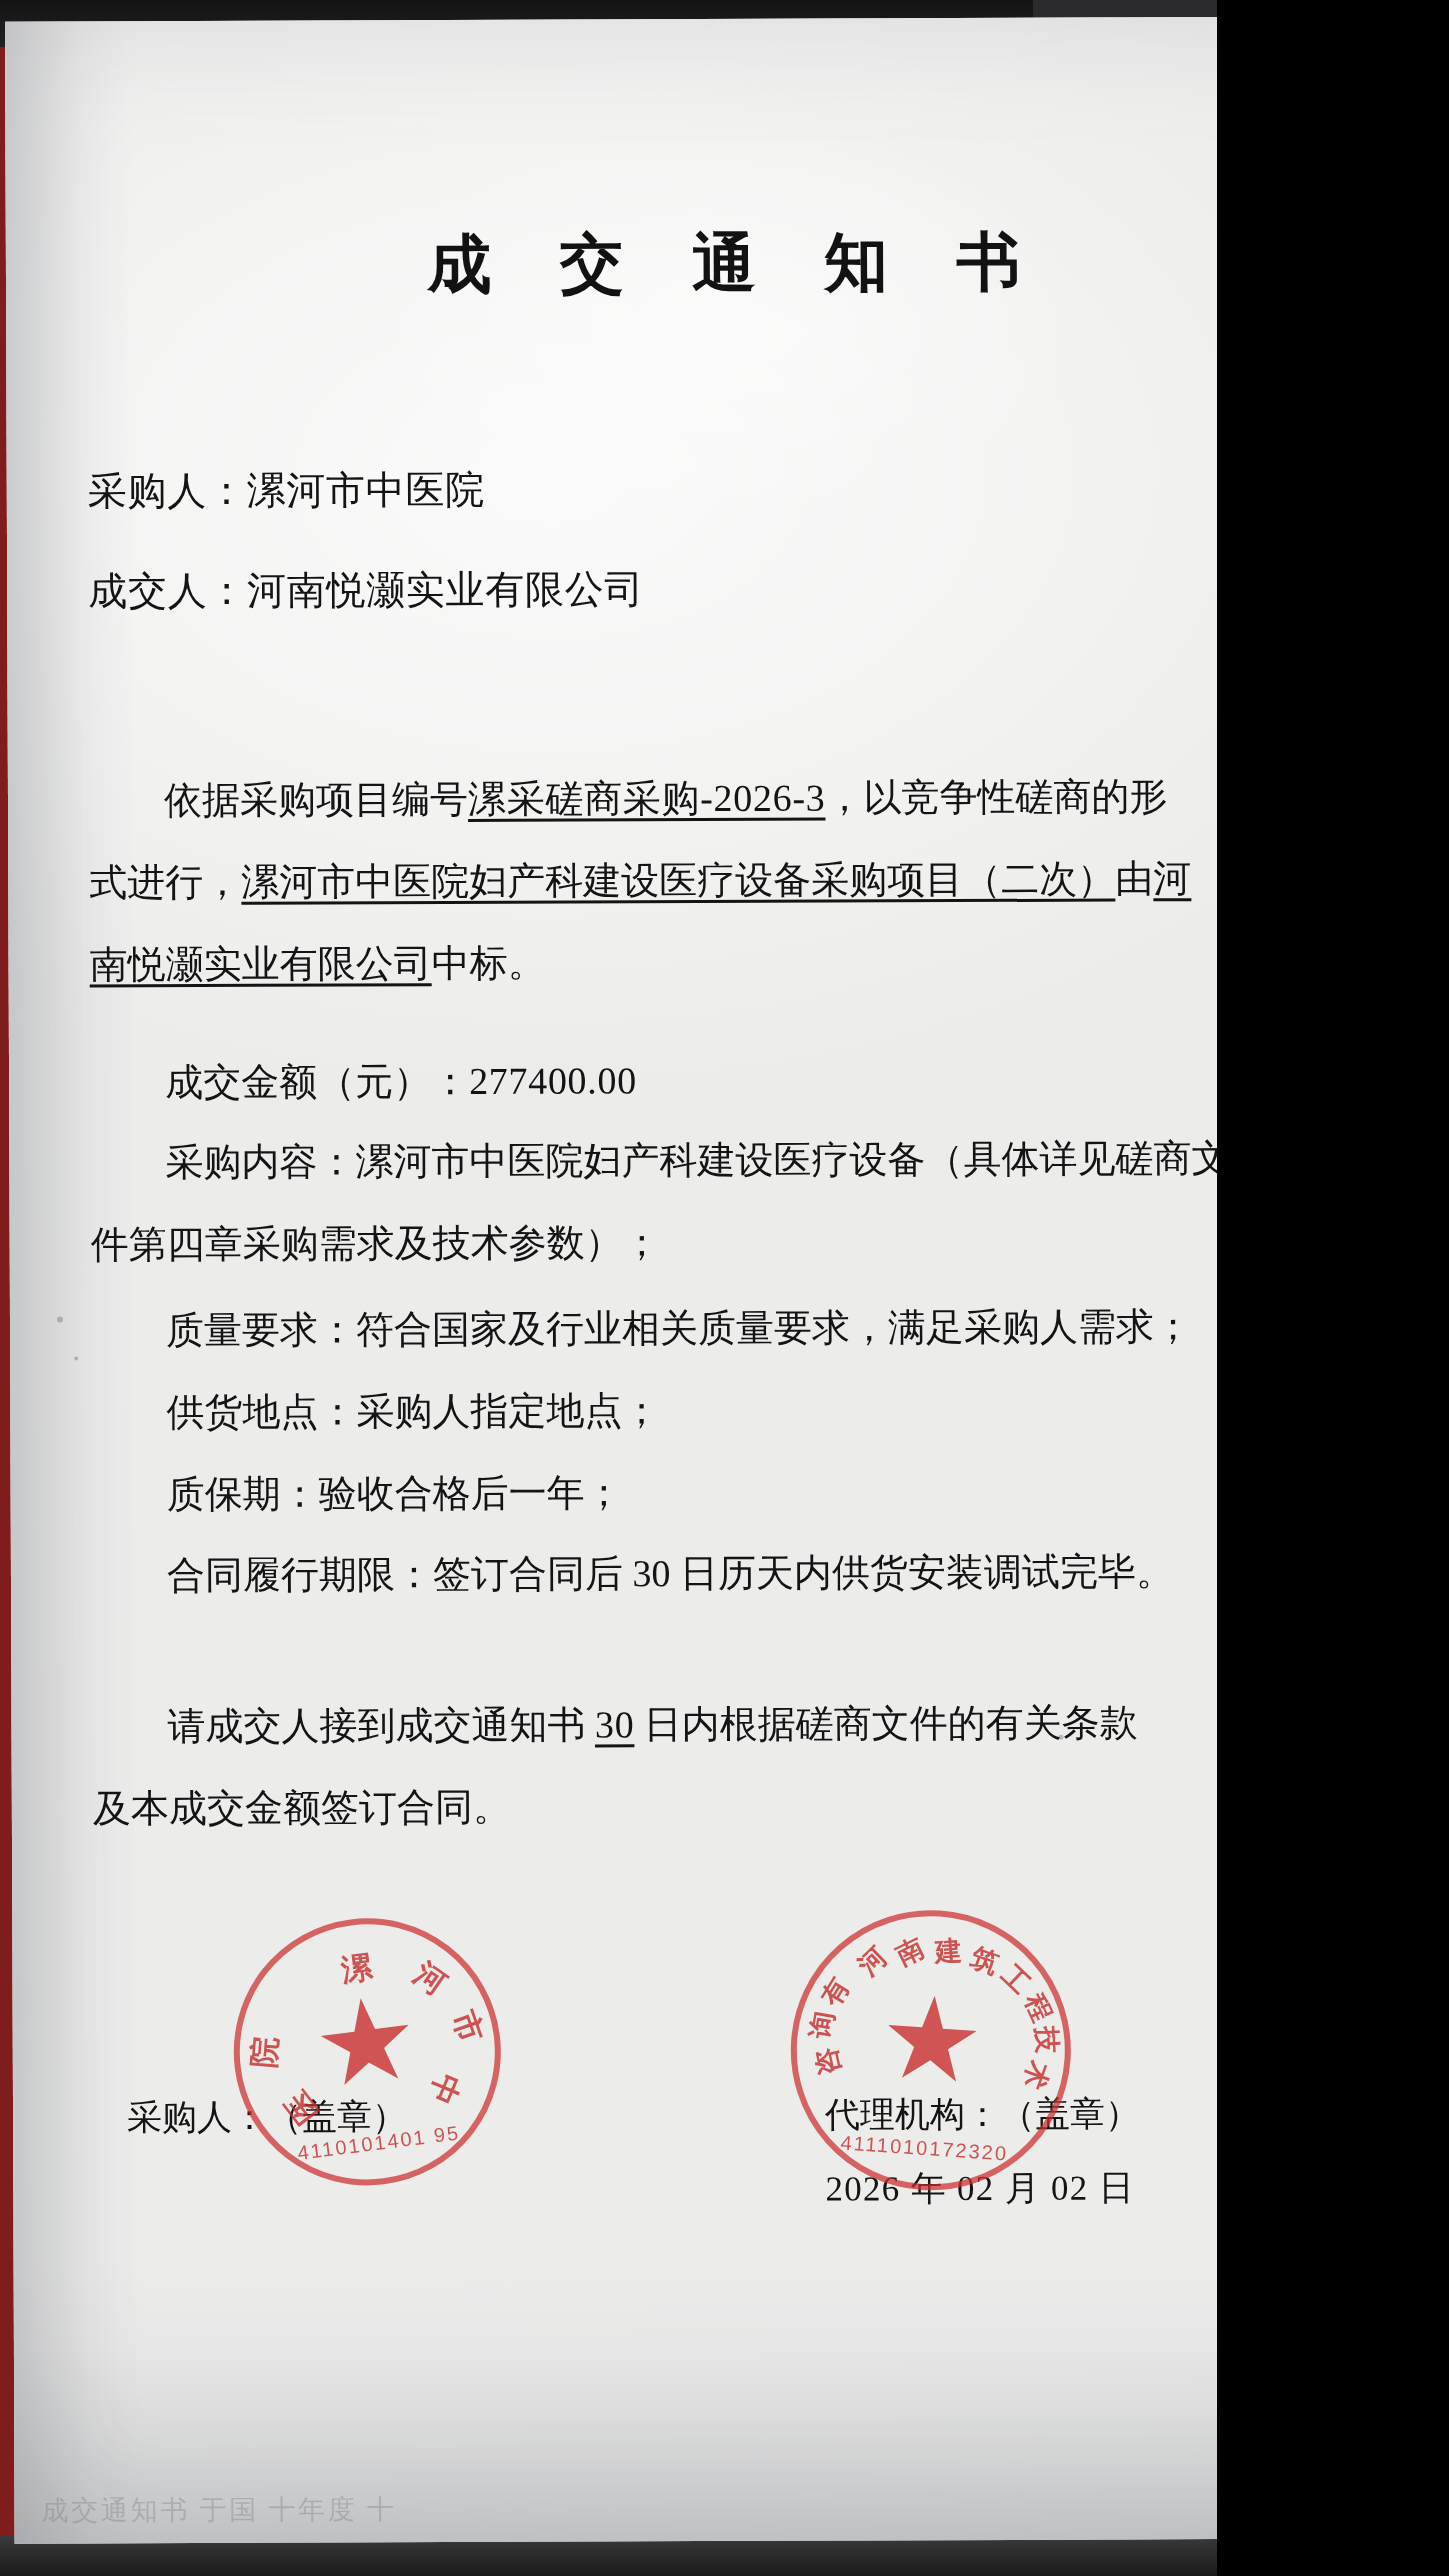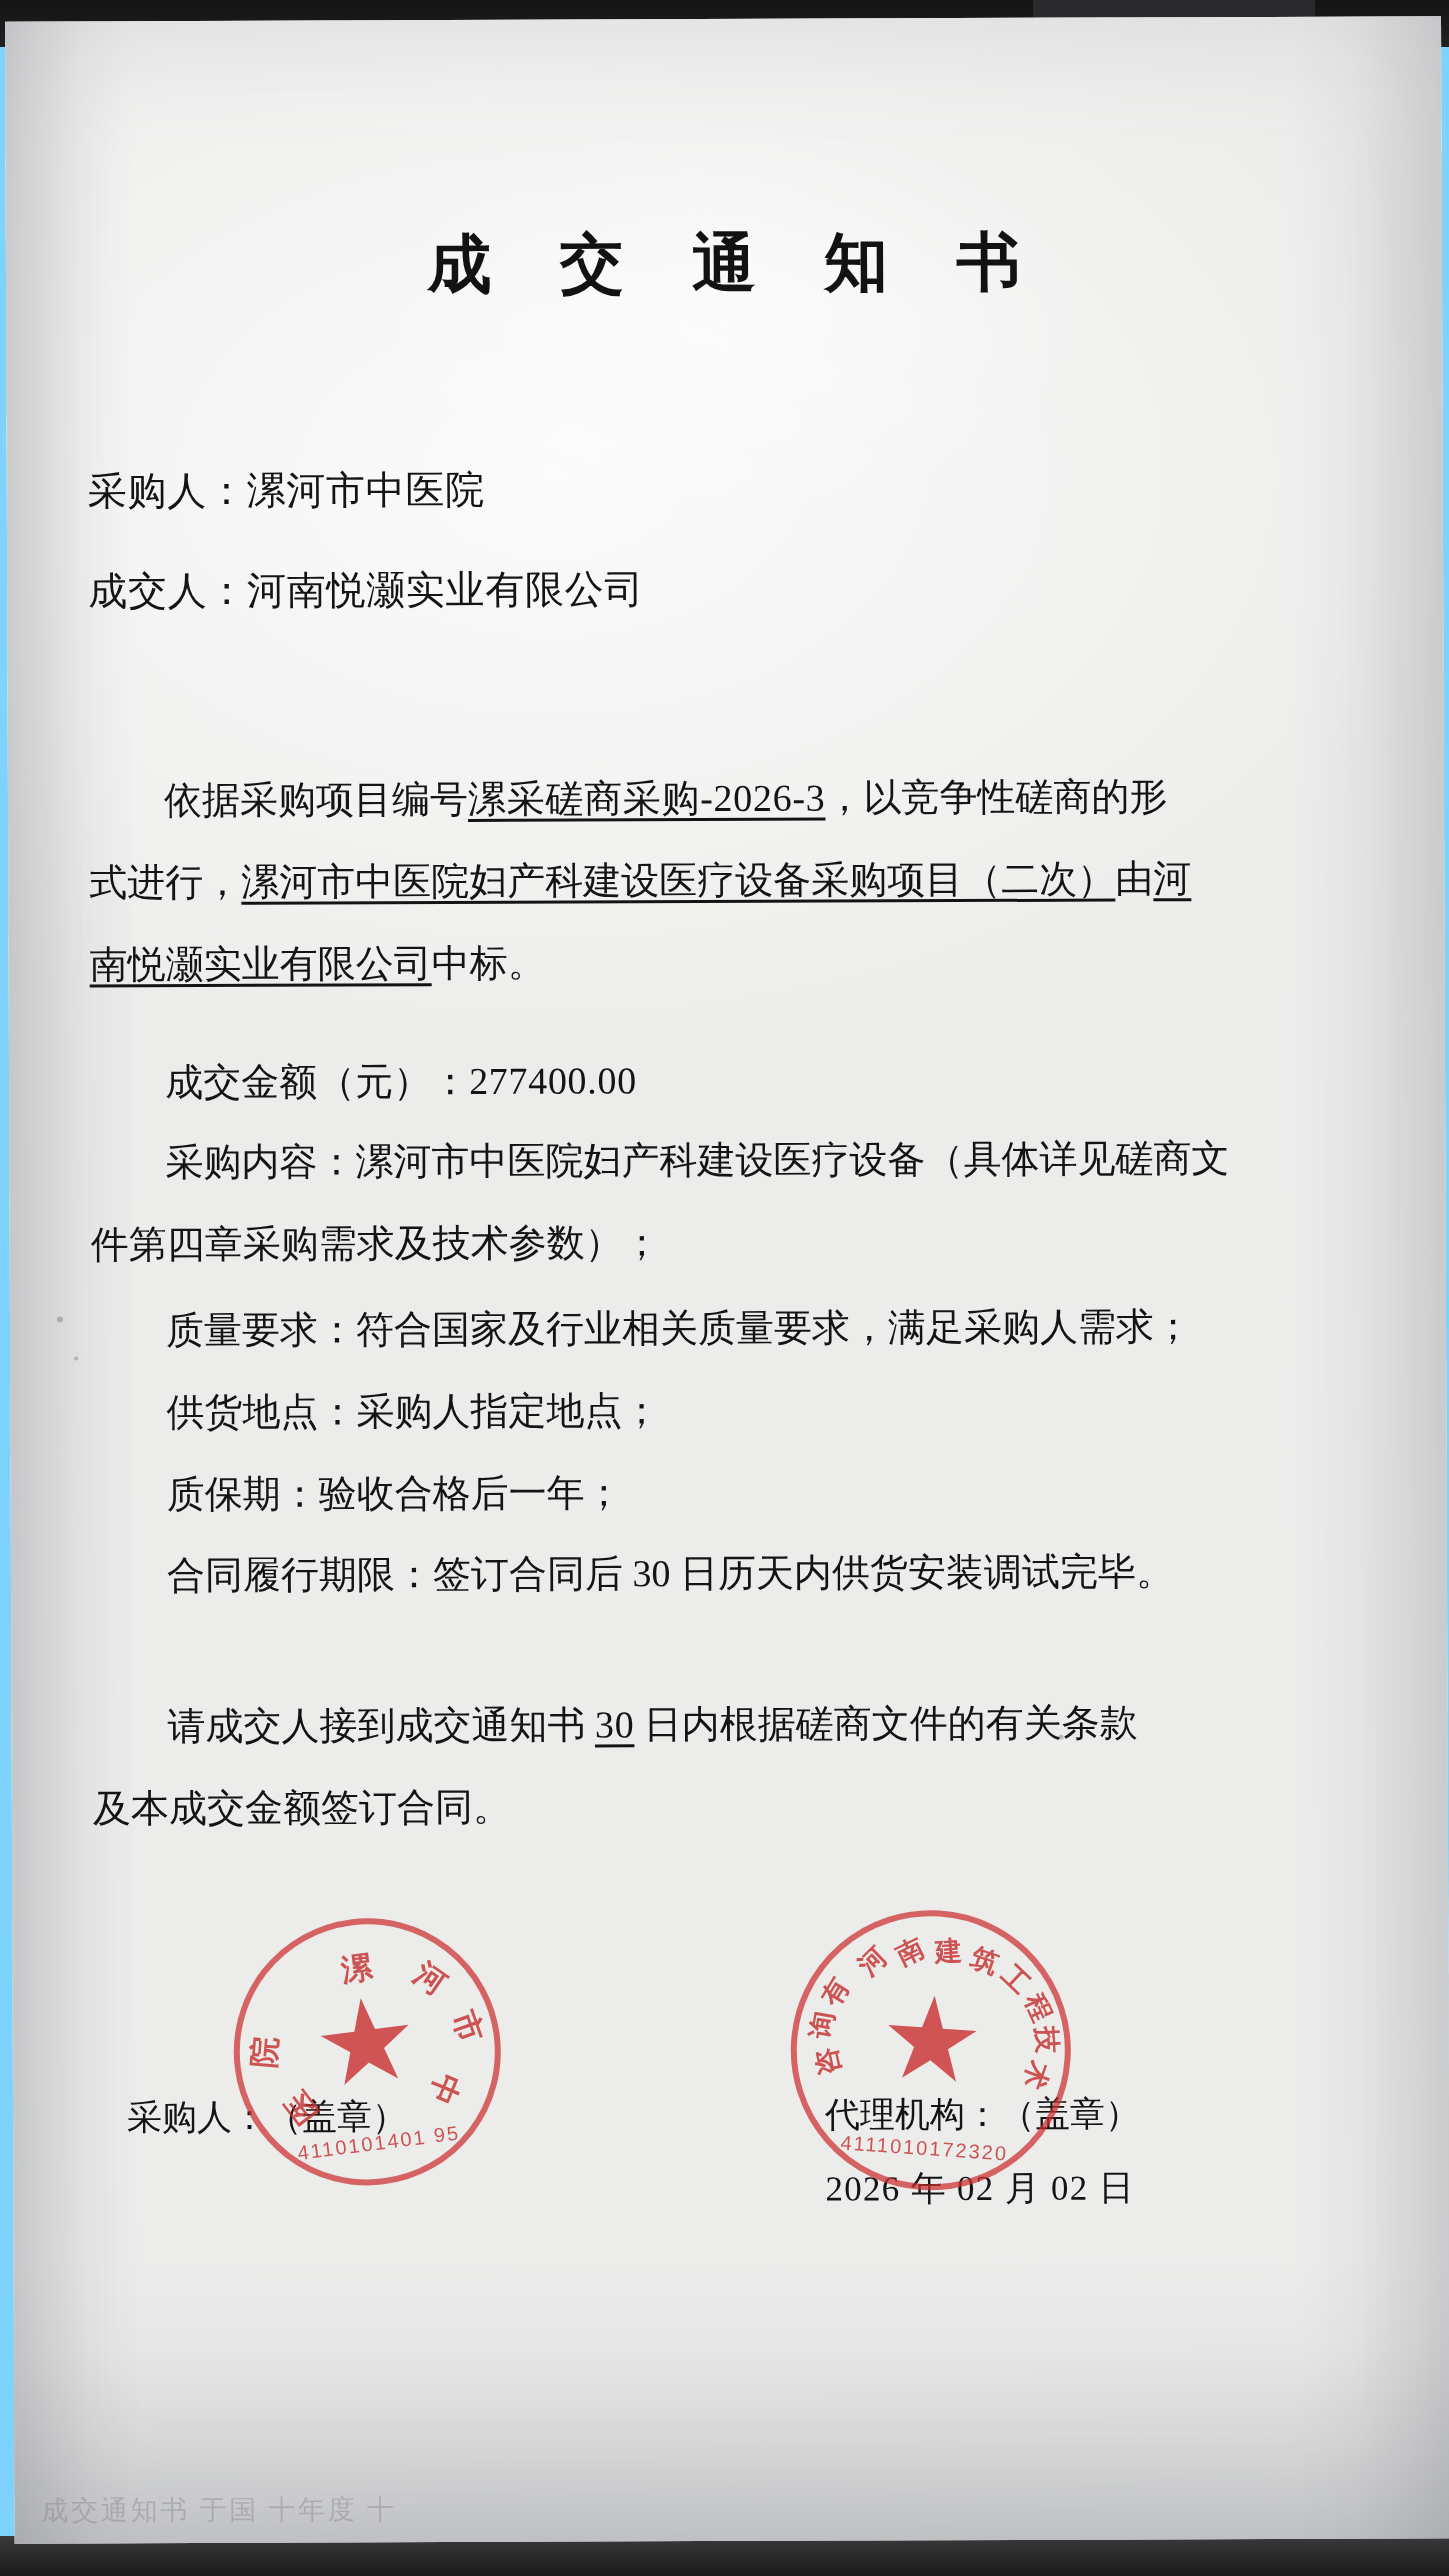--- a/index.html
+++ b/index.html
@@ -10,23 +10,23 @@
   body {
     width: 1449px;
     height: 2576px;
     overflow: hidden;
     font-family: "Liberation Serif", "DejaVu Serif", serif;
   }
 
   
   .photo {
     position: relative;
-    width: 1449px;
+    width: 1217px;
     height: 2576px;
-    background: #7dd3fc;
+    background: #7f1d1d;
     overflow: hidden;
   }
 
   
   .desk-top {
     position: absolute;
     left: 0; top: 0;
     width: 1449px; height: 47px;
     background: linear-gradient(180deg, #141414 0%, #1b1b1d 60%, #222224 100%);
   }

